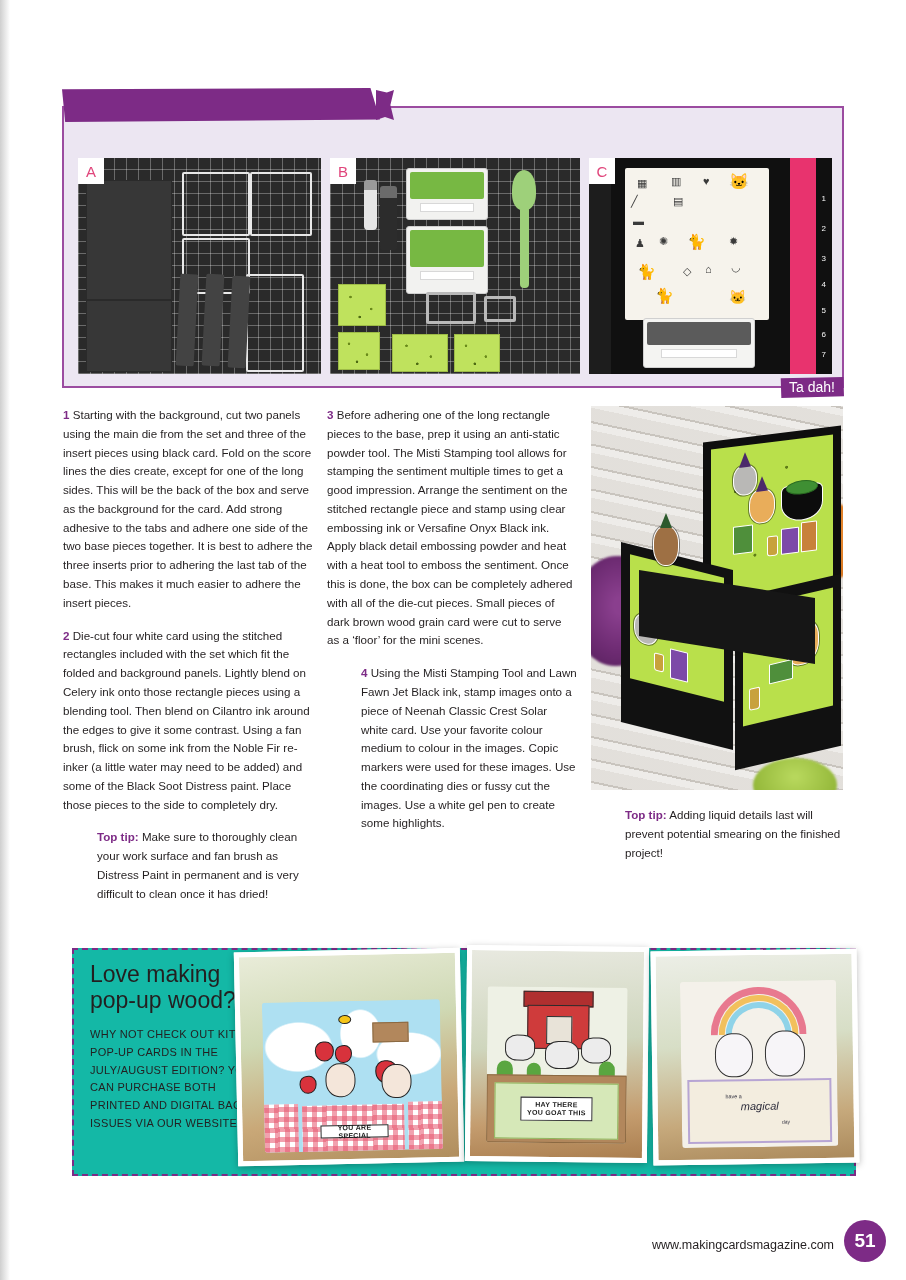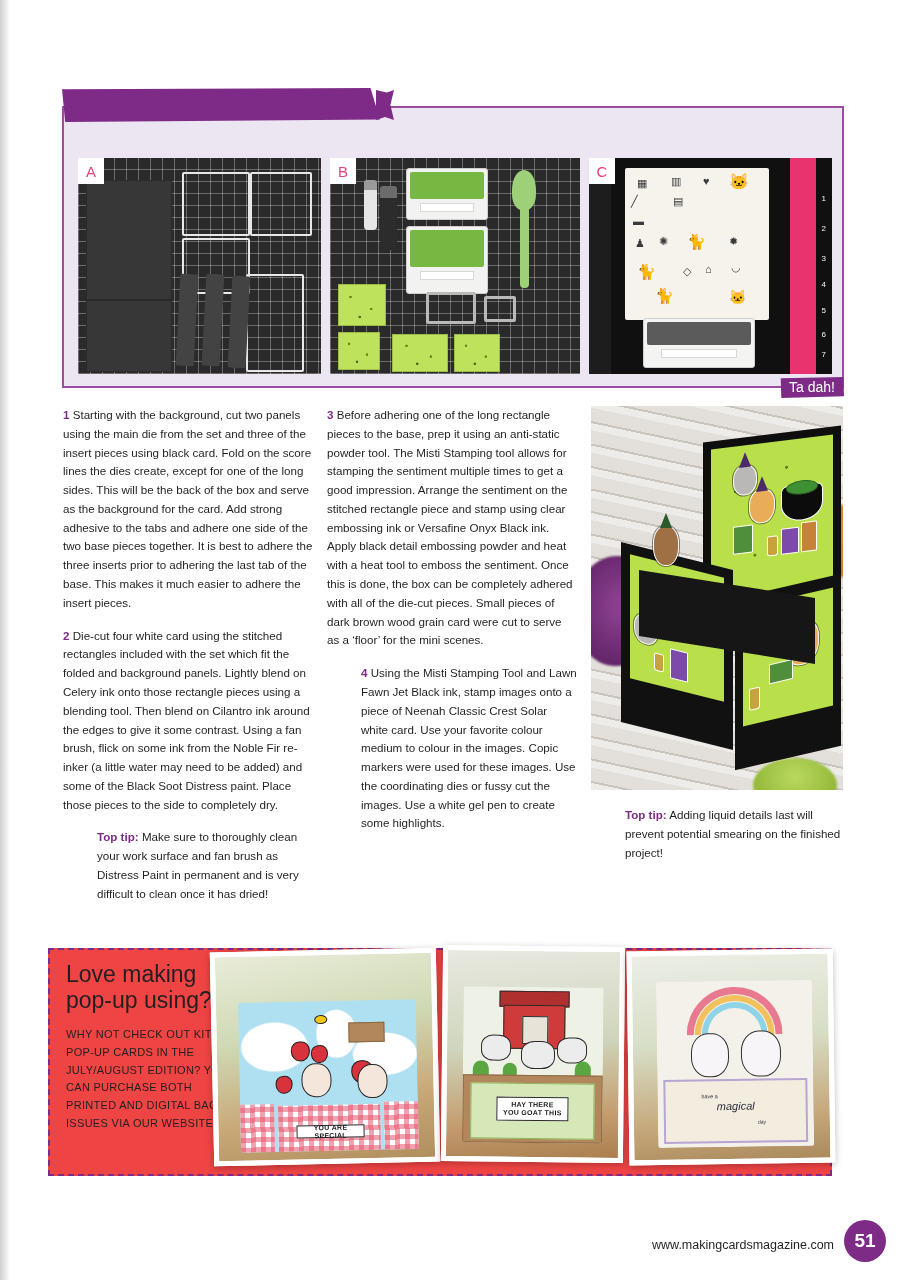--- a/index.html
+++ b/index.html
@@ -366,24 +366,24 @@
     color: #1d1d1d;
     line-height: 1.5;
     transform: rotate(13deg);
     text-align: center;
     font-weight: bold;
   }
 
   
   .promo {
     position: absolute;
-    left: 48px; top: 948px;
+    left: 72px; top: 948px;
     width: 784px; height: 228px;
     border: 2px dashed #7d2b86;
-    background: #ef4444;
+    background: #14b8a6;
   }
   .promo-head {
     position: absolute;
     left: 16px; top: 12px;
     width: 172px;
     font-size: 23px;
     line-height: 1.12;
     color: #231f20;
   }
   .promo-body {
@@ -722,21 +722,21 @@
 </div>
 
 <div class="col" id="col3">
   <p><span class="toptip">Top tip:</span> <span>Adding liquid details last will prevent potential smearing on the finished project!</span></p>
 </div>
 
 <div class="promo">
 
   <div class="promo-head">
     <div>Love making</div>
-    <div>pop-up using?</div>
+    <div>pop-up wood?</div>
   </div>
 
   <div class="promo-body">Why not check out Kitty’s pop-up cards in the July/August edition? You can purchase both printed and digital back issues via our website!</div>
 
   <div class="promo-photos">
 
     <div class="pcard pc1">
       <div class="pbg pbg1"></div>
       <div class="popbox" style="left:22px; top:46px; width:178px; height:150px;">
         <div class="sky"></div>

